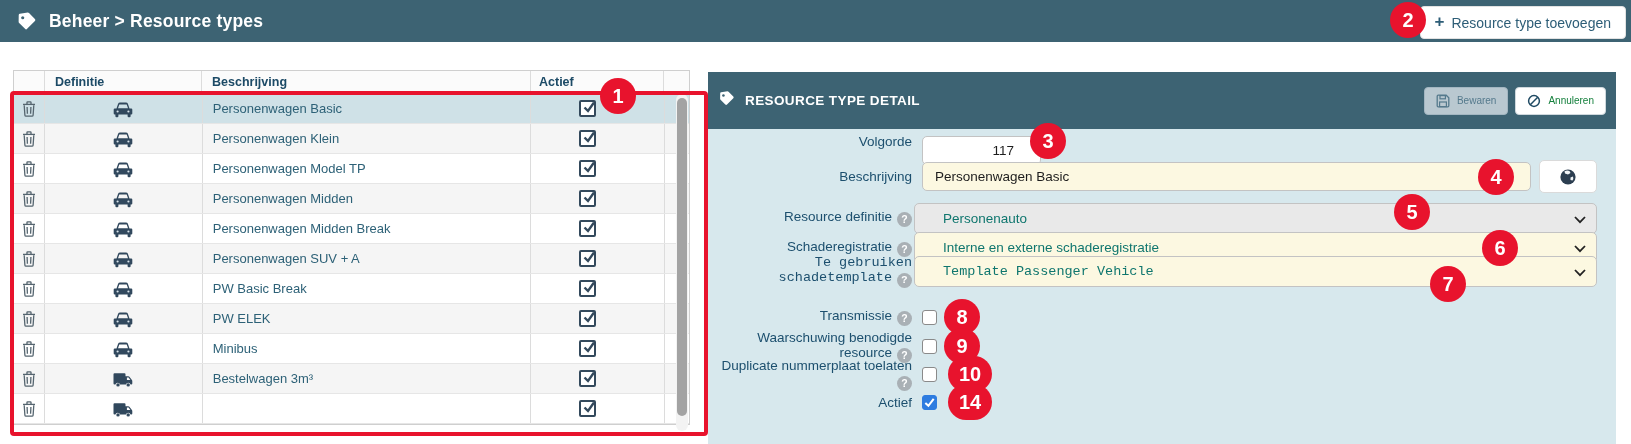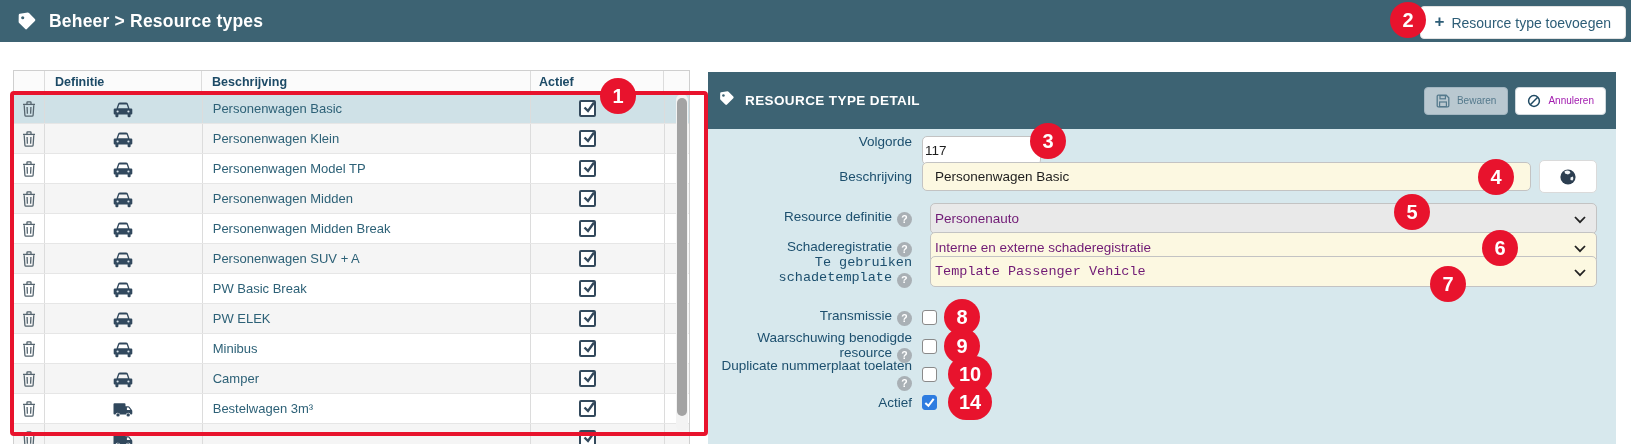--- a/index.html
+++ b/index.html
@@ -57,41 +57,41 @@
   .b11{left:948px;top:384px;}
 
   
   .panel{position:absolute;left:708px;top:72px;width:908px;height:372px;background:#d7e8ed;}
   .panel-head{height:33px;background:#3d6373;display:flex;align-items:center;padding:12px 10px;}
   .panel-title{color:#fff;font-size:13.5px;font-weight:bold;letter-spacing:.4px;margin-left:10px;}
   .phbtns{margin-left:auto;display:flex;gap:7px;}
   .btn{height:26px;border-radius:4px;display:flex;align-items:center;padding:0 11px;font-size:10px;cursor:pointer;}
   .btn svg{margin-right:7px;}
   .btn-save{background:#b9c8d0;border:1px solid #a3b6c1;color:#54798c;}
-  .btn-cancel{background:#fff;border:1px solid #cfd8dd;color:#a21caf;}
+  .btn-cancel{background:#fff;border:1px solid #cfd8dd;color:#15803d;}
 
   .form-row{position:absolute;left:0;right:19px;display:flex;align-items:center;}
   .fr1{top:54px;height:30px;} .fr2{top:89px;height:31px;} .fr3{top:125px;height:42px;}
   .fr4{top:160px;height:31px;}.fr5{top:188px;height:23px;font-family:Liberation Mono, monospace;}
   .fr6{top:236px;height:18px;}.fr7{top:265px;height:18px;}
   .fr8{top:293px;height:18px;}.fr9{top:321px;height:18px;}
   .f-label{width:204px;text-align:right;font-size:13.5px;color:#1c4f6e;flex:none;}
   .fhelp{display:none;width:15px;height:15px;border-radius:50%;background:#a9b0b5;color:#fff;
          font-size:10.5px;font-weight:bold;text-align:center;line-height:15px;
          vertical-align:-2px;margin-left:5px;}
   .fhelp.on{display:inline-block;}
   .f-input{margin-left:10px;height:29px;border:1px solid #c3c3c3;border-radius:5px;background:#fff;
            font-family:"Liberation Sans",sans-serif;font-size:13.5px;color:#1d1d1d;box-sizing:border-box;}
-  .in-volgorde{width:119px;padding-right:26px;margin-top:18px;}
+  .in-volgorde{width:119px;text-align:right;padding-right:26px;margin-top:18px;}
   .in-besch{flex:1;background:#fcf8e1;padding:0 12px;}
   .globe-btn{margin-left:8px;width:56px;height:31px;background:#fff;border:1px solid #dadada;
              border-radius:5px;display:flex;align-items:center;justify-content:center;cursor:pointer;}
-  .fselect{margin-left:18px;flex:1;height:31px;border:1px solid #c3c3c3;border-radius:5px;
-           display:flex;align-items:center;padding:0 4px;position:relative;font-size:13.5px;
-           color:#701a75;cursor:pointer;box-sizing:border-box;}
+  .fselect{margin-left:2px;flex:1;height:31px;border:1px solid #c3c3c3;border-radius:5px;
+           display:flex;align-items:center;padding:0 28px;position:relative;font-size:13.5px;
+           color:#0f766e;cursor:pointer;box-sizing:border-box;}
   .fselect.yellow{background:#fcf8e1;}
   .fselect.gray{background:#e9e9e9;}
   .fselect .chev{position:absolute;right:10px;top:12px;}
   .fcheck{margin-left:10px;width:15px;height:15px;border:1px solid #8a8a8a;border-radius:3px;
           background:#fff;display:flex;align-items:center;justify-content:center;cursor:pointer;box-sizing:border-box;}
   .fcheck svg{display:none;}
   .fcheck.on{background:#2d7ce0;border-color:#2d7ce0;}
   .fcheck.on svg{display:block;}
 </style>
 </head>
@@ -348,41 +348,20 @@
             <svg width="14" height="16">
               <use href="#ic-trash"></use>
             </svg>
           </div>
         <div class="c2">
             <svg class="ic-car" width="22" height="18">
               <use href="#ic-car"></use>
             </svg>
           </div>
         <div class="c3">Minibus</div>
-        <div class="c4">
-            <span class="tcheck on">
-              <svg width="14" height="14">
-                <use href="#ic-check-dark"></use>
-              </svg>
-            </span>
-          </div>
-        <div class="cgut"></div>
-      </div>
-      <div class="trow" data-icon="car">
-        <div class="c1">
-            <svg width="14" height="16">
-              <use href="#ic-trash"></use>
-            </svg>
-          </div>
-        <div class="c2">
-            <svg class="ic-car" width="22" height="18">
-              <use href="#ic-car"></use>
-            </svg>
-          </div>
-        <div class="c3">Camper</div>
         <div class="c4">
             <span class="tcheck on">
               <svg width="14" height="14">
                 <use href="#ic-check-dark"></use>
               </svg>
             </span>
           </div>
         <div class="cgut"></div>
       </div>
       <div class="trow" data-icon="van">

